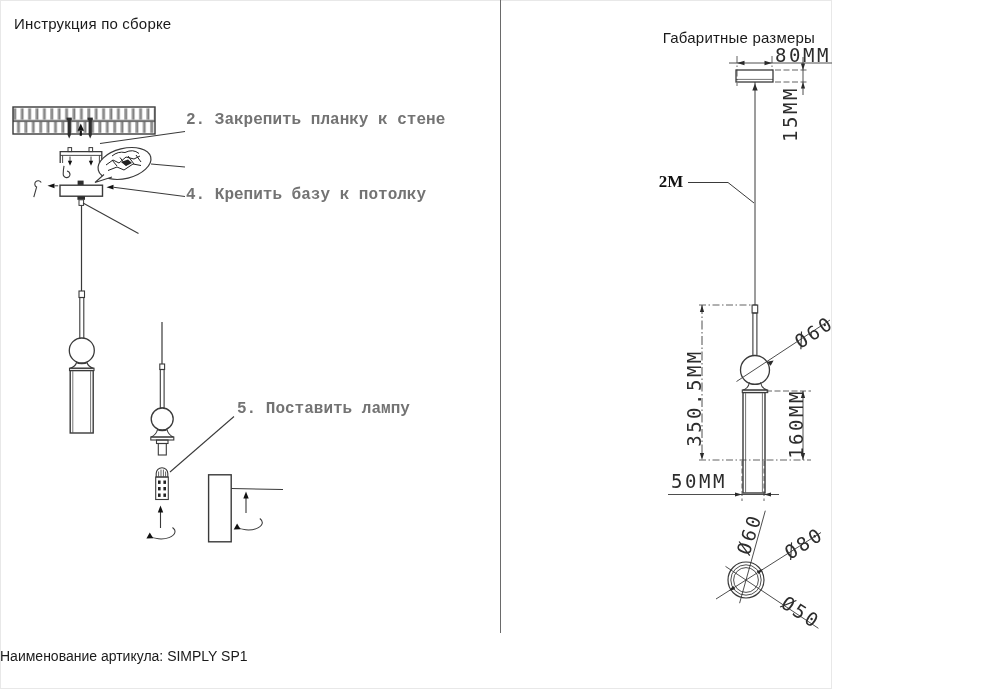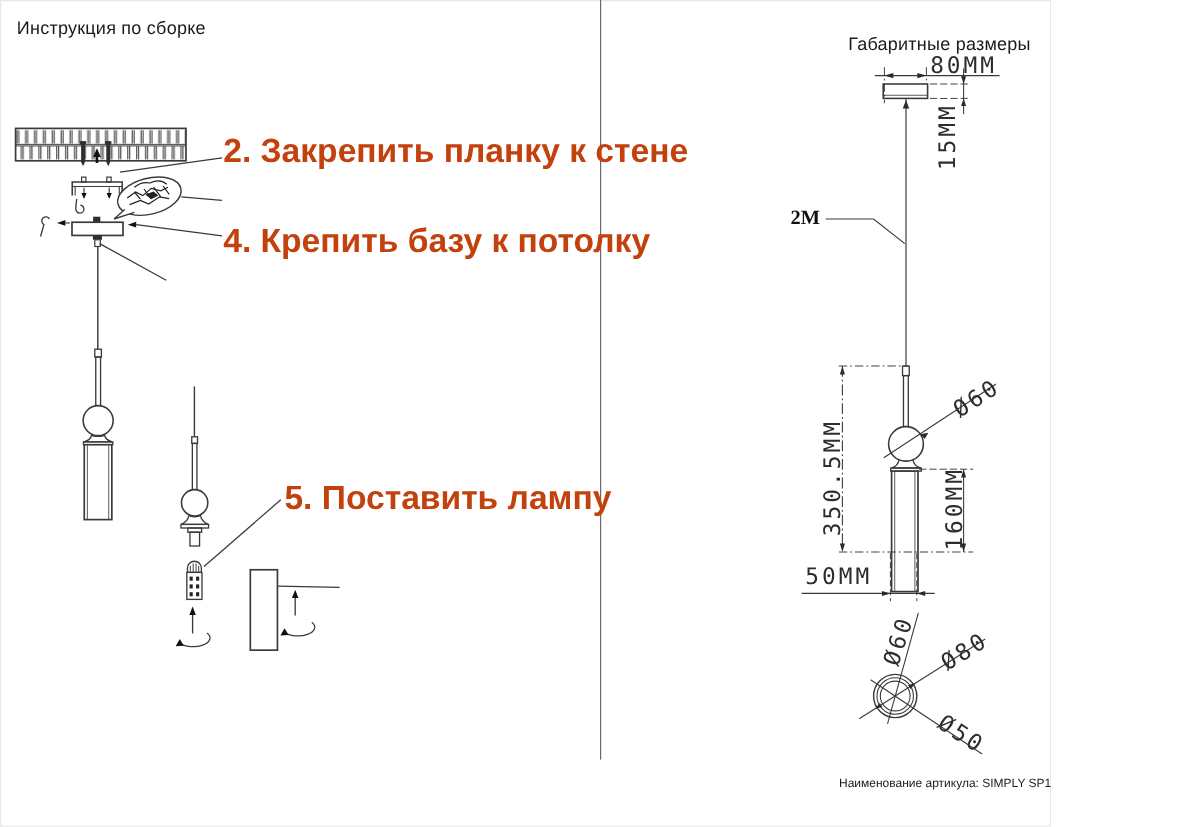--- a/index.html
+++ b/index.html
@@ -1,26 +1,26 @@
 <!DOCTYPE html>
 <html><head>
 <meta charset="utf-8">
 <style>
   html,body{margin:0;padding:0;background:#fff;}
   #page{position:relative;width:832px;height:689px;background:#fff;overflow:hidden;
-        font-family:"Liberation Sans",sans-serif;color:#111;box-shadow:inset 0 0 0 1px #e8e8e8;padding-left:44px;}
+        font-family:"Liberation Sans",sans-serif;color:#111;box-shadow:inset 0 0 0 1px #e8e8e8;}
   .abs{position:absolute;white-space:nowrap;}
   .panel-title{font-size:15px;color:#1a1a1a;letter-spacing:.2px;}
-  .step{font-family:Liberation Sans, sans-serif;font-weight:bold;font-size:28px;color:#c2410c;line-height:1;}
+  .step{font-family:Liberation Mono, monospace;font-weight:bold;font-size:16px;color:#737373;line-height:1;}
   .dim{font-family:"DejaVu Sans Mono",monospace;font-size:19px;font-weight:400;color:#2d2d2d;
        letter-spacing:2.5px;transform:translate(-50%,-50%);}
   .dim.rot90{transform:translate(-50%,-50%) rotate(-90deg);}
   .serif-dim{font-family:"Liberation Serif",serif;font-weight:bold;font-size:17px;color:#111;
              transform:translate(-50%,-50%);text-align:center;}
-  .caption{font-size:10px;color:#1a1a1a;width:100%;text-align:right;}
+  .caption{font-size:14px;color:#1a1a1a;width:100%;text-align:left;}
   #divider{position:absolute;left:500px;top:0;width:1px;height:633px;background:#6a6a6a;}
   svg{position:absolute;}
 </style>
 </head>
 <body>
 
 <div id="page">
 
   <div id="divider"></div>
 

